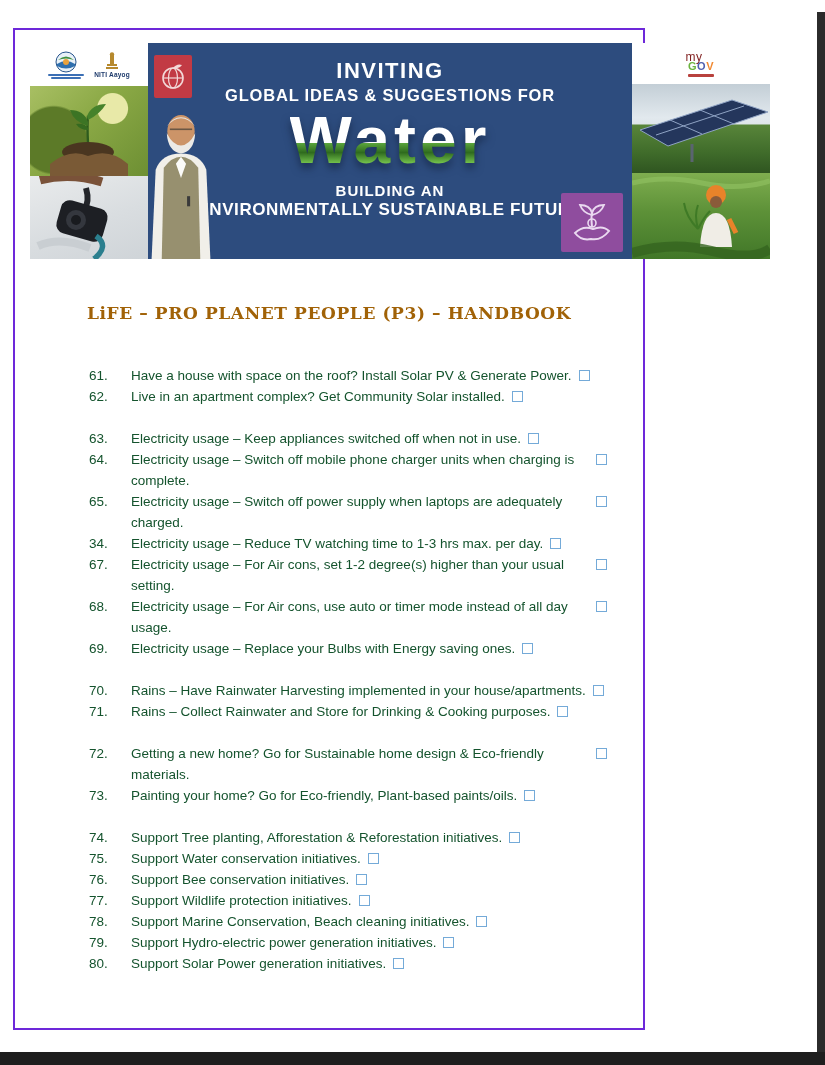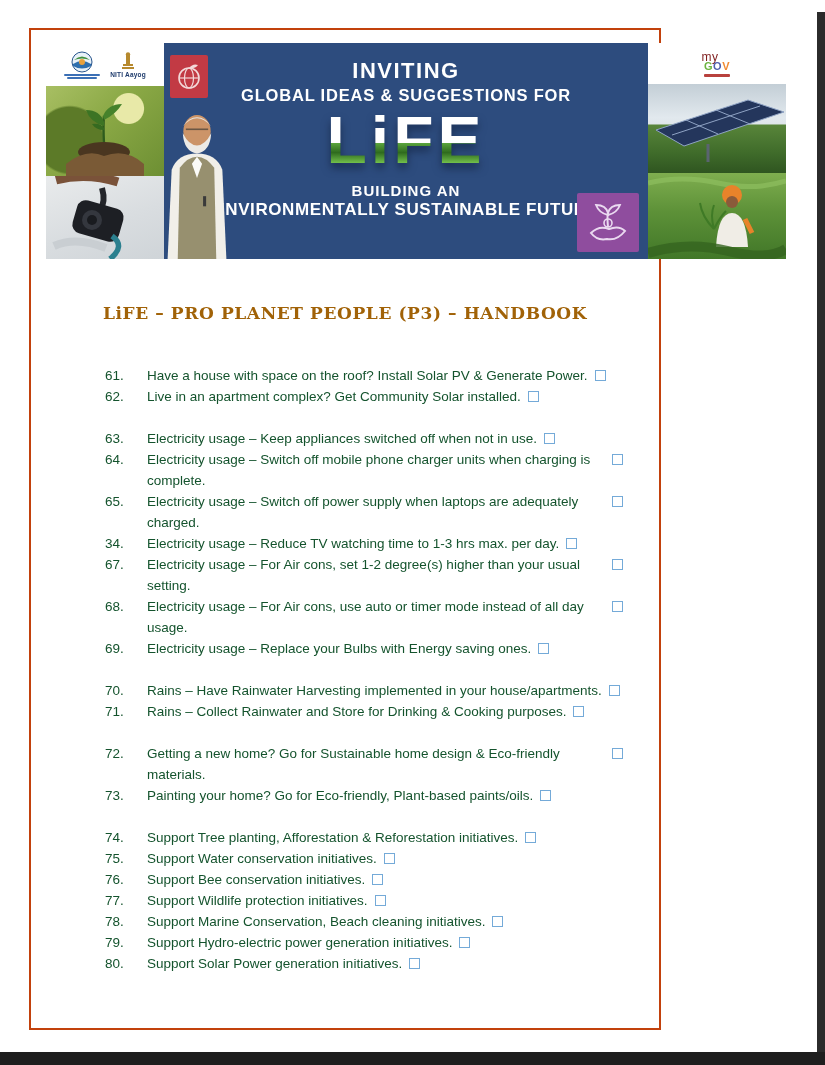--- a/index.html
+++ b/index.html
@@ -3,21 +3,21 @@
 <meta charset="utf-8">
 <style>
   * { margin:0; padding:0; box-sizing:border-box; }
   html,body { width:825px; height:1065px; background:#fff; font-family:"Liberation Sans", sans-serif; position:relative; overflow:hidden; }
 
   
   .viewer-right  { position:absolute; top:12px; right:0; width:8px; bottom:0; background:#2b2b2b; }
   .viewer-bottom { position:absolute; left:0; right:0; bottom:0; height:13px; background:#1e1e1e; }
 
   
-  .page { position:absolute; left:29px; top:28px; width:632px; height:1002px; background:#fff; border:2px solid #c2410c; }
+  .page { position:absolute; left:13px; top:28px; width:632px; height:1002px; background:#fff; border:2px solid #6d28d9; }
 
   
   .banner { margin:13px 0 0 15px; width:740px; height:216px; display:flex; overflow:hidden; }
   .banner-left { width:118px; display:flex; flex-direction:column; background:#fff; }
   .logo-strip { height:43px; display:flex; align-items:center; justify-content:center; gap:10px; background:#fff; }
   .logo-block { display:flex; flex-direction:column; align-items:center; }
   .cap-bar { height:2px; background:#3b6fb5; border-radius:1px; margin-top:1px; }
   .niti-label { font-size:6.5px; font-weight:bold; color:#1d3a6b; margin-top:1px; letter-spacing:0.2px; }
   .photo { position:relative; overflow:hidden; }
   .photo-seedling { height:90px; background:radial-gradient(circle at 70% 25%, #e8e9a8 0 14%, transparent 15%),
@@ -122,21 +122,21 @@
         <svg width="28" height="30" viewBox="0 0 28 30">
           <circle cx="14" cy="16" r="10" fill="none" stroke="#f3d9d9" stroke-width="1.6"></circle>
           <ellipse cx="14" cy="16" rx="4.5" ry="10" fill="none" stroke="#f3d9d9" stroke-width="1.2"></ellipse>
           <line x1="4" y1="16" x2="24" y2="16" stroke="#f3d9d9" stroke-width="1.2"></line>
           <path d="M14 6 Q18 1 23 3 Q20 7 14 6 Z" fill="#f3d9d9"></path>
         </svg>
       </div>
 
       <div class="b-line1">INVITING</div>
       <div class="b-line2">GLOBAL IDEAS &amp; SUGGESTIONS FOR</div>
-      <div><span class="life-word">LiFE</span></div>
+      <div><span class="life-word">Water</span></div>
       <div class="b-line3">BUILDING AN</div>
       <div class="b-line4">ENVIRONMENTALLY SUSTAINABLE FUTURE</div>
 
       <div class="modi-figure">
         <svg width="94" height="152" viewBox="0 0 90 150">
           <path d="M16 150 L20 62 Q26 46 45 46 Q64 46 70 62 L74 150 Z" fill="#f1efe9"></path>
           <path d="M26 150 L28 60 Q36 49 45 49 Q54 49 62 60 L64 150 Z" fill="#97906f"></path>
           <path d="M45 49 L40 56 L45 70 L50 56 Z" fill="#fbfbf8"></path>
           <ellipse cx="45" cy="24" rx="13.5" ry="16" fill="#cc9468"></ellipse>
           <path d="M31 19 Q45 3 59 19 Q53 10 45 10 Q37 10 31 19 Z" fill="#e7e5e1"></path>

